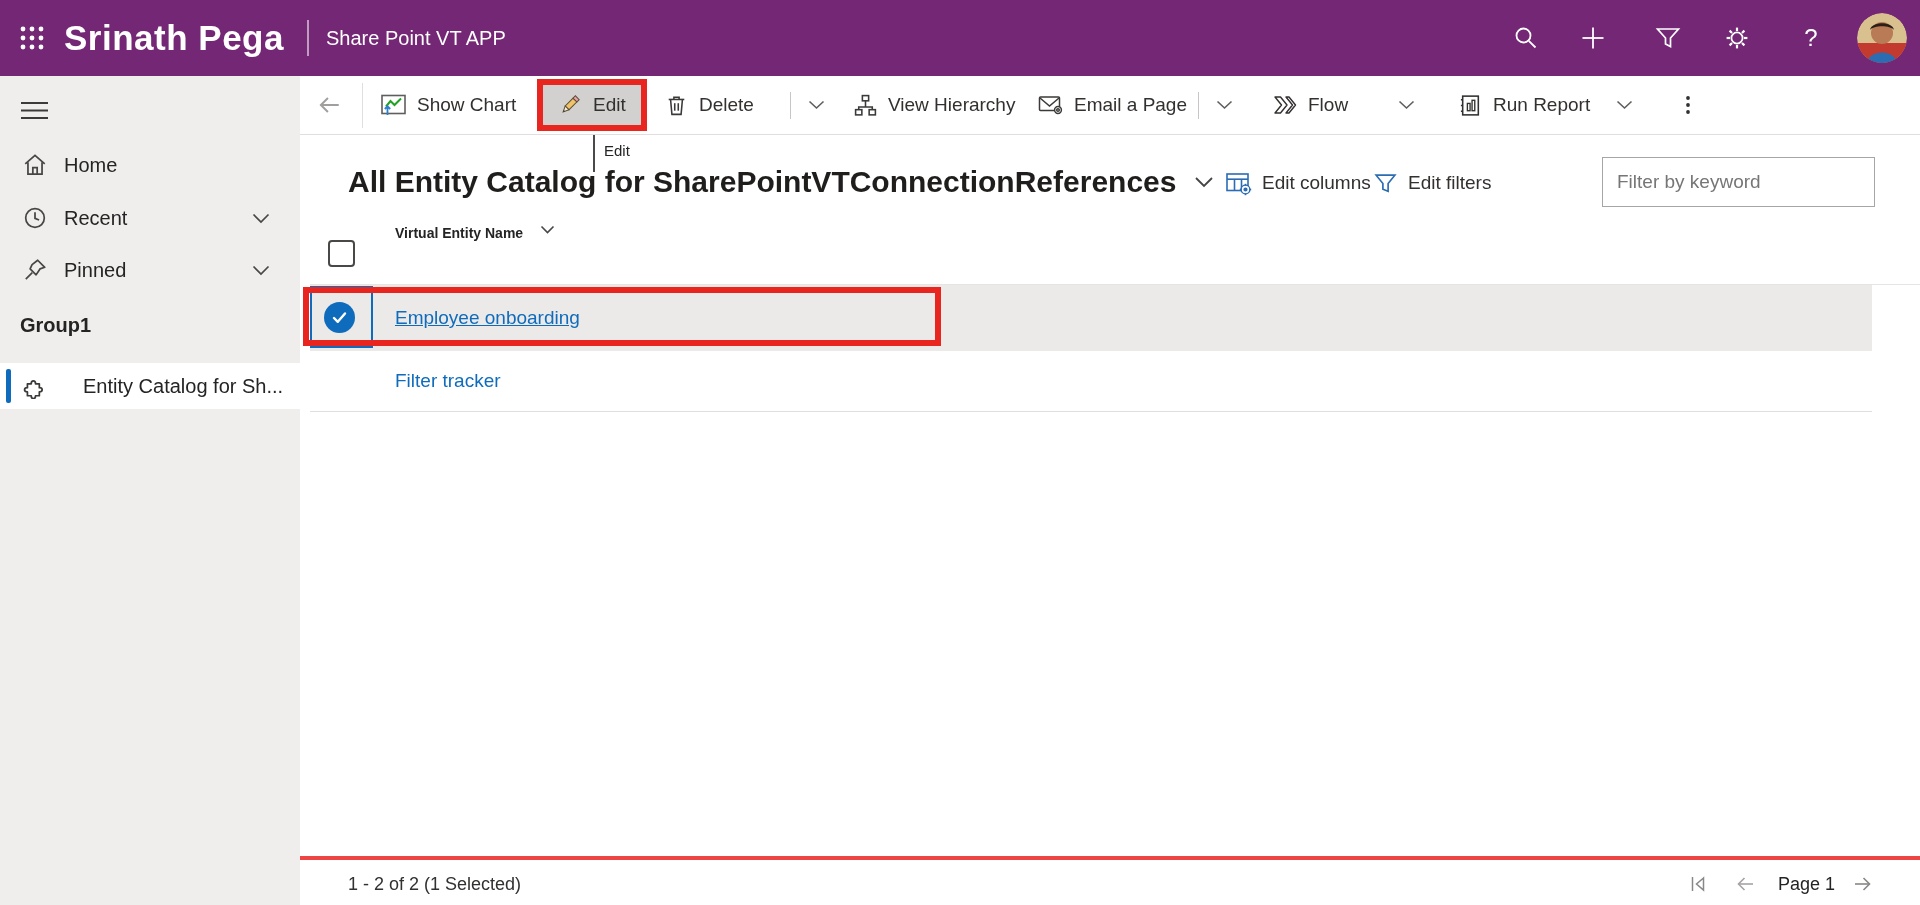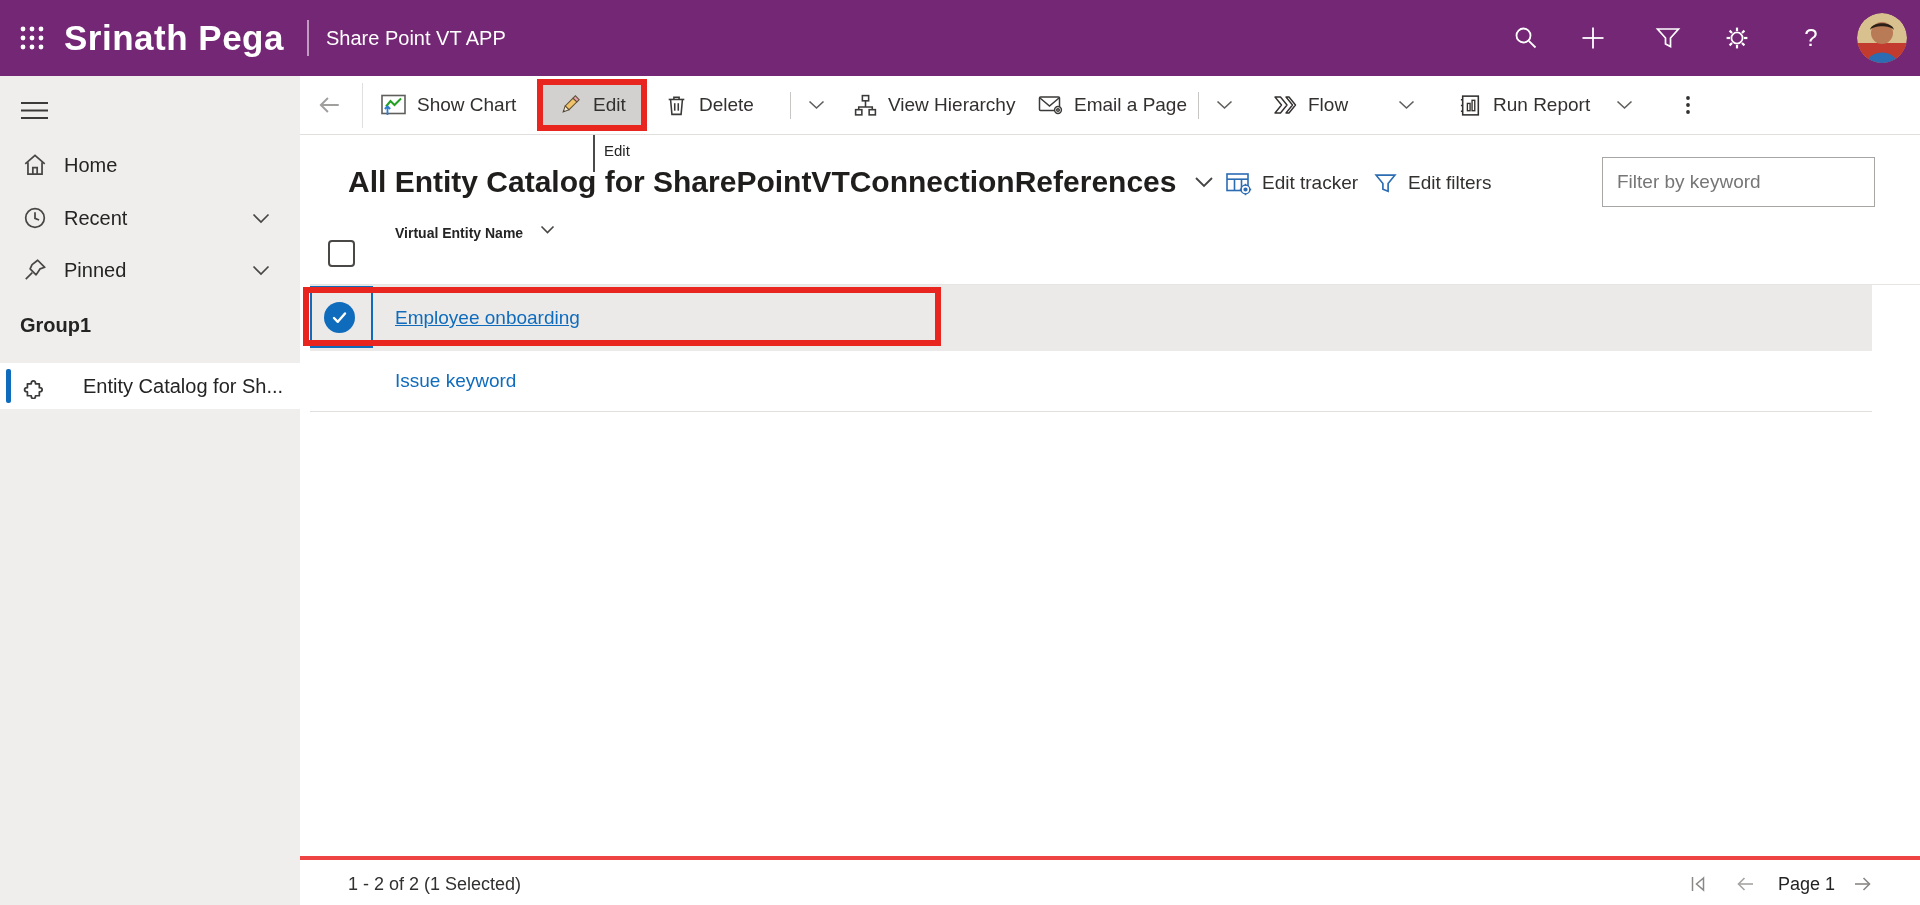--- a/index.html
+++ b/index.html
@@ -366,21 +366,21 @@
         <circle cx="20.5" cy="19.5" r="4.4" fill="#fff" stroke-width="1.4"></circle>
         <g stroke-width="1.6">
           <line x1="20.5" y1="13.8" x2="20.5" y2="15.6"></line>
             <line x1="20.5" y1="23.4" x2="20.5" y2="25.2"></line>
           <line x1="14.8" y1="19.5" x2="16.6" y2="19.5"></line>
             <line x1="24.4" y1="19.5" x2="26.2" y2="19.5"></line>
         </g>
         <circle cx="20.5" cy="19.5" r="1.3" fill="#2b6cb3"></circle>
       </svg>
     </span>
-    <span>Edit tracker</span>
+    <span>Edit columns</span>
   </div>
 
   <div class="hdr-cmd" style="left:1373px;">
     <span>
       <svg width="25" height="25" viewBox="0 0 24 24" fill="none" stroke="#2b6cb3" stroke-width="1.6">
         <path d="M3,4 H21 L14.5,12 V19.5 L9.5,17.5 V12 Z"></path>
       </svg>
     </span>
     <span>Edit filters</span>
   </div>
@@ -404,21 +404,21 @@
   </div>
   <div id="cell-focus" class="abs"></div>
   <div id="row-check" class="abs">
     <svg width="17" height="15" viewBox="0 0 17 15" fill="none" stroke="#fff" stroke-width="2.4" stroke-linecap="round" stroke-linejoin="round">
       <polyline points="3,8 6.8,11.8 14,3.5"></polyline>
     </svg>
   </div>
   <div id="row-red-box" class="red-box"></div>
 
   <div id="row-2" class="grid-row">
-    <a class="row-link">Issue keyword</a>
+    <a class="row-link">Filter tracker</a>
   </div>
 
   <div id="footer" class="abs">
     <div id="status">1 - 2 of 2 (1 Selected)</div>
 
     <div class="pg" style="left:1388px;">
       <svg width="24" height="24" viewBox="0 0 24 24" fill="none" stroke="#8a8886" stroke-width="1.5">
         <line x1="4.5" y1="5" x2="4.5" y2="19"></line>
         <polygon points="15.5,6 8.5,12 15.5,18"></polygon>
       </svg>

